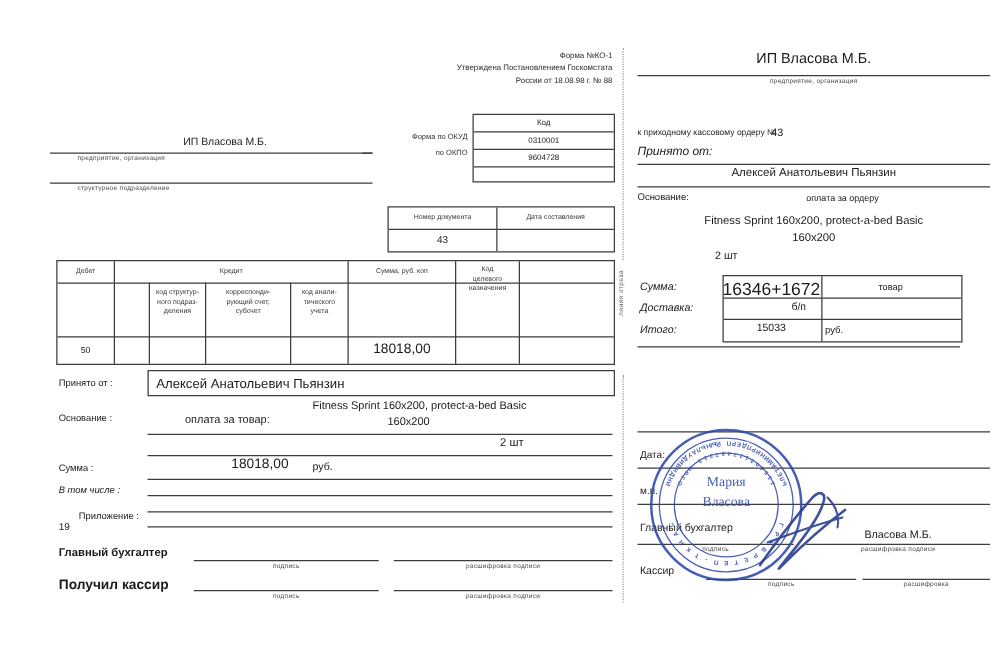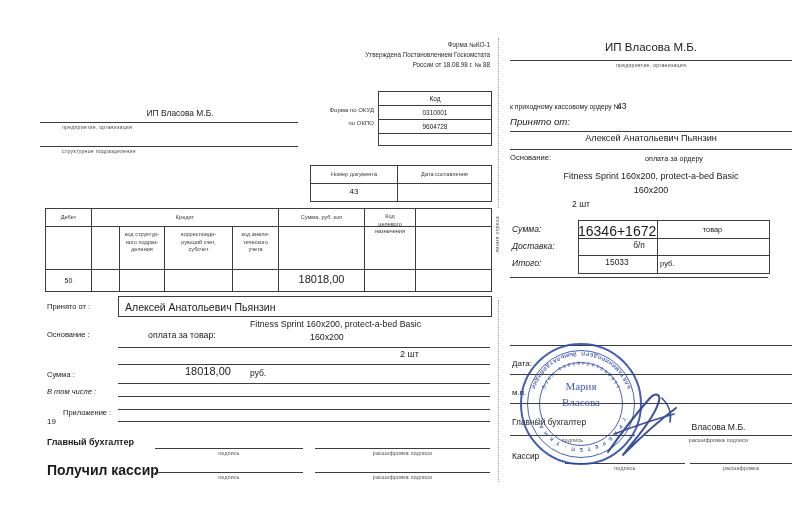--- a/index.html
+++ b/index.html
@@ -192,21 +192,21 @@
   <div class="ln" style="left:118px;top:409px;width:372px;"></div>
   <div class="t" style="left:47px;top:418px;font-size:8px;">19</div>
   <div class="ln" style="left:118px;top:421px;width:372px;"></div>
 
   <div class="t" style="left:47px;top:438px;font-size:9px;font-weight:bold;">Главный бухгалтер</div>
   <div class="ln" style="left:155px;top:448px;width:148px;"></div>
   <div class="t tiny ctr" style="left:155px;top:451px;width:148px;">подпись</div>
   <div class="ln" style="left:315px;top:448px;width:175px;"></div>
   <div class="t tiny ctr" style="left:315px;top:451px;width:175px;">расшифровка подписи</div>
 
-  <div class="t" style="left:47px;top:463px;font-size:14px;font-weight:bold;">Получил кассир</div>
+  <div class="t" style="left:47px;top:463px;font-size:11px;font-weight:bold;">Получил кассир</div>
   <div class="ln" style="left:155px;top:472px;width:148px;"></div>
   <div class="t tiny ctr" style="left:155px;top:475px;width:148px;">подпись</div>
   <div class="ln" style="left:315px;top:472px;width:175px;"></div>
   <div class="t tiny ctr" style="left:315px;top:475px;width:175px;">расшифровка подписи</div>
 
   <div class="dashed" style="left:498px;top:38px;height:170px;"></div>
   <div class="cutlabel" style="left:494px;top:216px;">линия отреза</div>
   <div class="dashed" style="left:498px;top:300px;height:182px;"></div>
 
   <div class="t bold ctr" style="left:510px;top:42px;width:282px;font-size:11.5px;">ИП Власова М.Б.</div>

